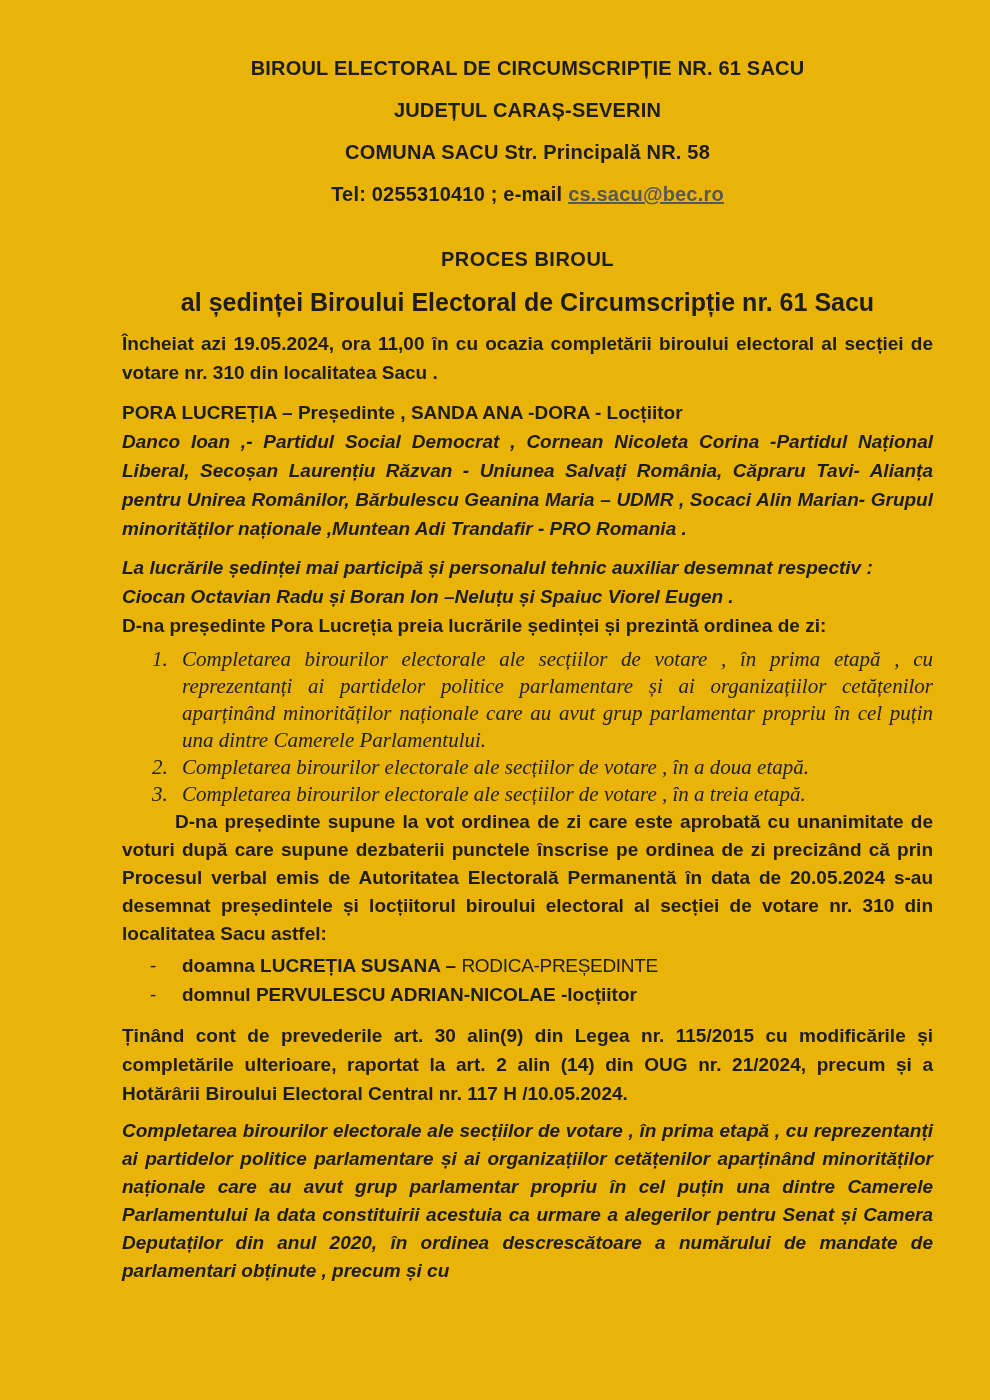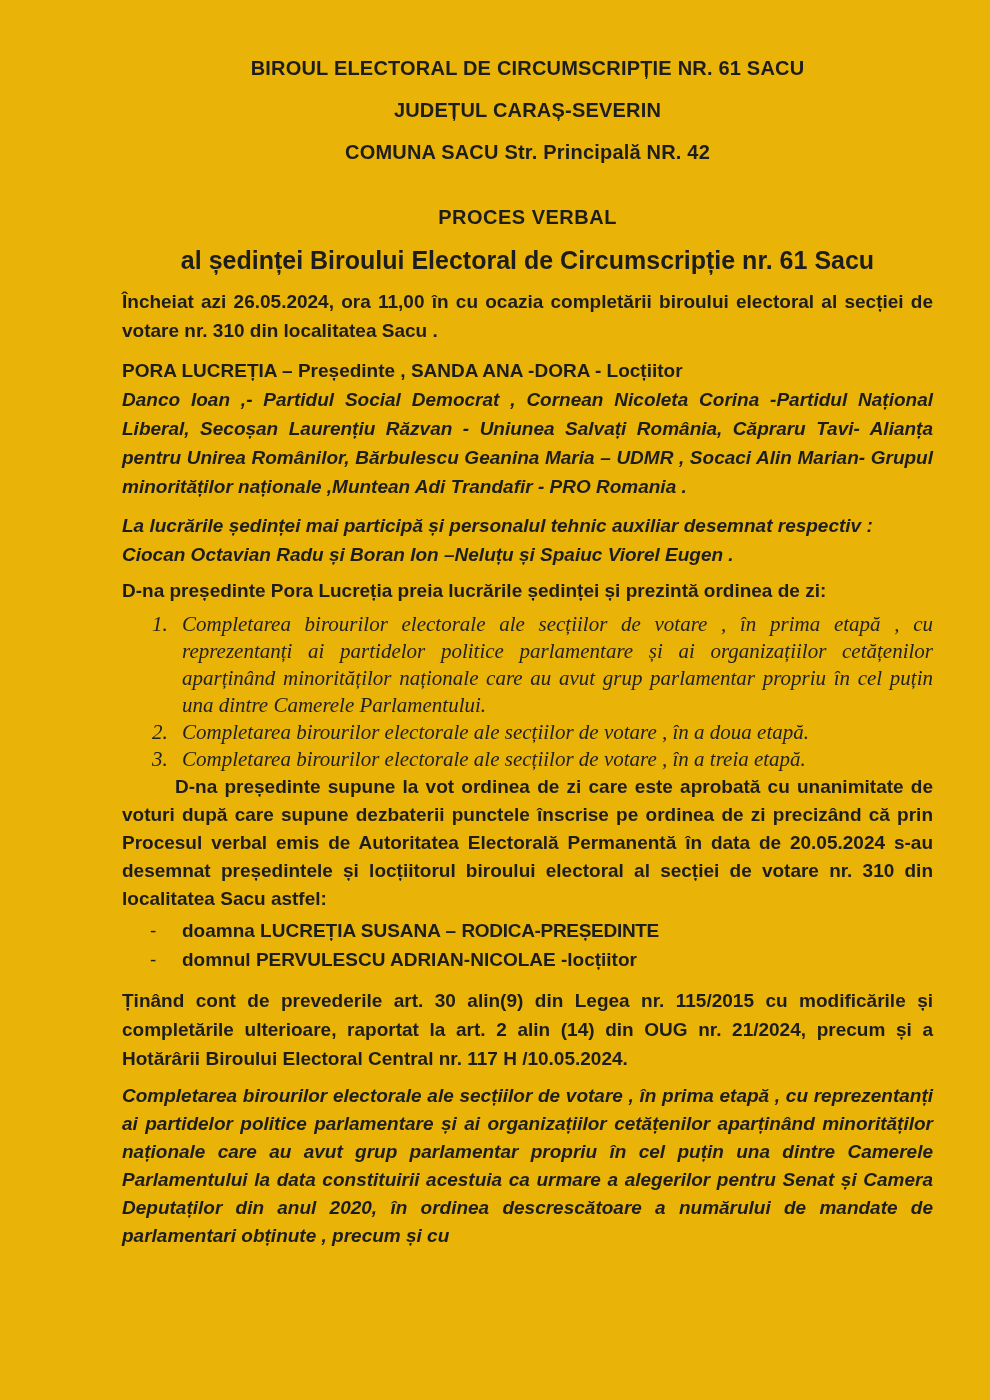--- a/index.html
+++ b/index.html
@@ -47,21 +47,21 @@
   }
   
   .b  { font-weight: bold; font-size: 19px; line-height: 29px; }
   .it { font-style: italic; }
   .just { text-align: justify; }
   .p-incheiat   { margin-top: 14px; }
   .p-prezenti   { margin-top: 11px; }
   .p-conducere  { margin-top: 11px; }
   .p-membri     { margin-top: 0; }
   .p-tehnic     { margin-top: 10px; }
-  .p-ordinea    { margin-top: 7px; }
+  .p-ordinea    { }
   
   .agenda {
     list-style: none;
     margin-top: 6px;
     font-family: "Liberation Serif", serif;
     font-style: italic;
     font-size: 21px;
     line-height: 27px;
     color: #222;
   }
@@ -73,42 +73,43 @@
   
   .appointees { list-style: none; margin-top: 3px; }
   .appointees li {
     display: flex;
     font-weight: bold;
     font-size: 19px;
     line-height: 29px;
   }
   .appointees .dash { flex: 0 0 32px; margin-left: 28px; font-weight: normal; }
   .appointees .narrow {
-    font-weight: bold;
+    font-weight: normal;
     font-stretch: condensed;
     letter-spacing: -0.3px;
   }
   .p-tinand { margin-top: 12px; }
   .p-completarea { margin-top: 9px; line-height: 28px; }
 </style>
 </head>
 <body>
 
 <div class="page">
 
   <header class="hdr">
     <p>BIROUL ELECTORAL DE CIRCUMSCRIPȚIE NR. 61 SACU</p>
     <p>JUDEȚUL CARAȘ-SEVERIN</p>
-    <p>COMUNA SACU Str. Principală NR. 42</p>
+    <p>COMUNA SACU Str. Principală NR. 58</p>
+    <p><span>Tel: 0255310410 ; e-mail </span><a class="email-link">cs.sacu@bec.ro</a></p>
   </header>
 
-  <h1 class="doc-title">PROCES VERBAL</h1>
+  <h1 class="doc-title">PROCES BIROUL</h1>
   <p class="doc-subtitle">al ședinței Biroului Electoral de Circumscripție nr. 61 Sacu</p>
 
-  <p class="b just p-incheiat">Încheiat azi 26.05.2024, ora 11,00  în cu ocazia completării biroului electoral al secției de votare nr. 310  din localitatea Sacu .</p>
+  <p class="b just p-incheiat">Încheiat azi 19.05.2024, ora 11,00  în cu ocazia completării biroului electoral al secției de votare nr. 310  din localitatea Sacu .</p>
 
 
   <p class="b p-conducere">PORA LUCREȚIA – Președinte , SANDA ANA -DORA - Locțiitor</p>
 
   <p class="b it just p-membri">Danco Ioan  ,- Partidul Social Democrat ,  Cornean Nicoleta Corina   -Partidul Național Liberal, Secoșan Laurențiu Răzvan - Uniunea Salvați România, Căpraru Tavi- Alianța pentru Unirea Românilor,    Bărbulescu Geanina Maria – UDMR    , Socaci Alin Marian- Grupul minorităților naționale ,Muntean Adi Trandafir     - PRO Romania .</p>
 
   <p class="b it p-tehnic">La lucrările ședinței mai participă și personalul tehnic auxiliar desemnat respectiv : Ciocan Octavian Radu și Boran Ion –Neluțu și Spaiuc Viorel Eugen  .</p>
 
   <p class="b p-ordinea">D-na președinte Pora Lucreția preia lucrările ședinței și  prezintă ordinea de zi:</p>
 

